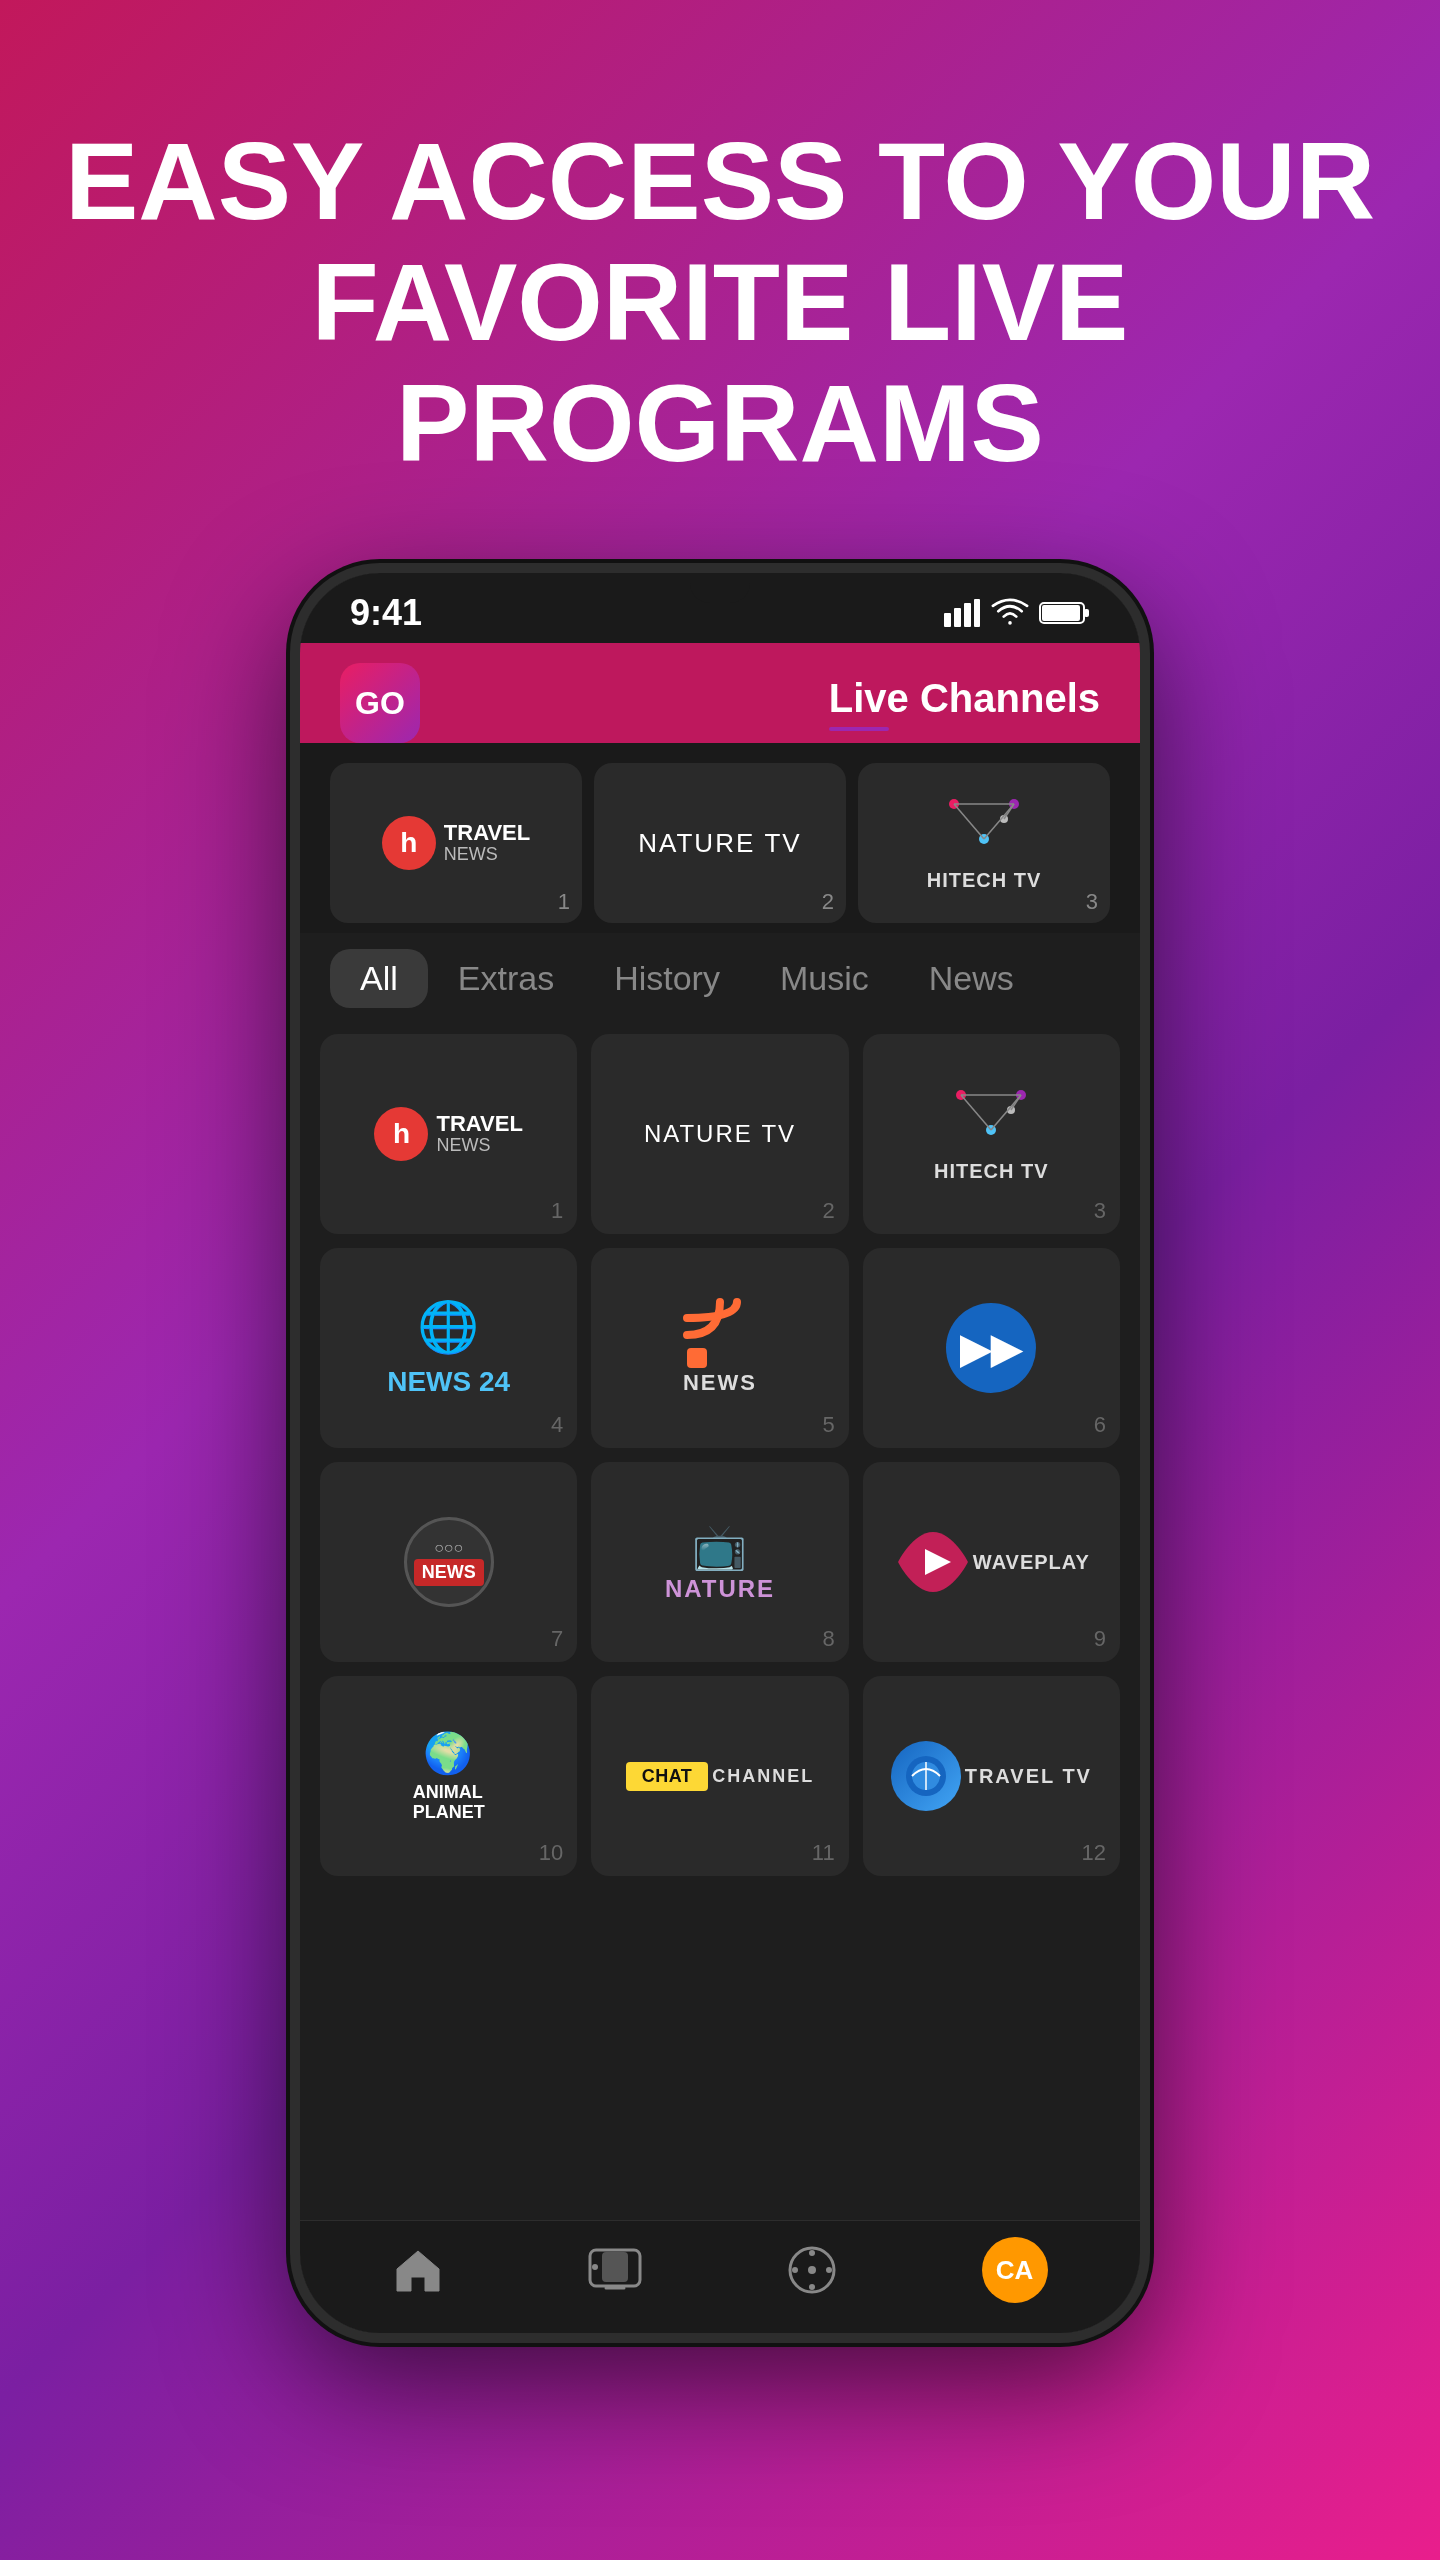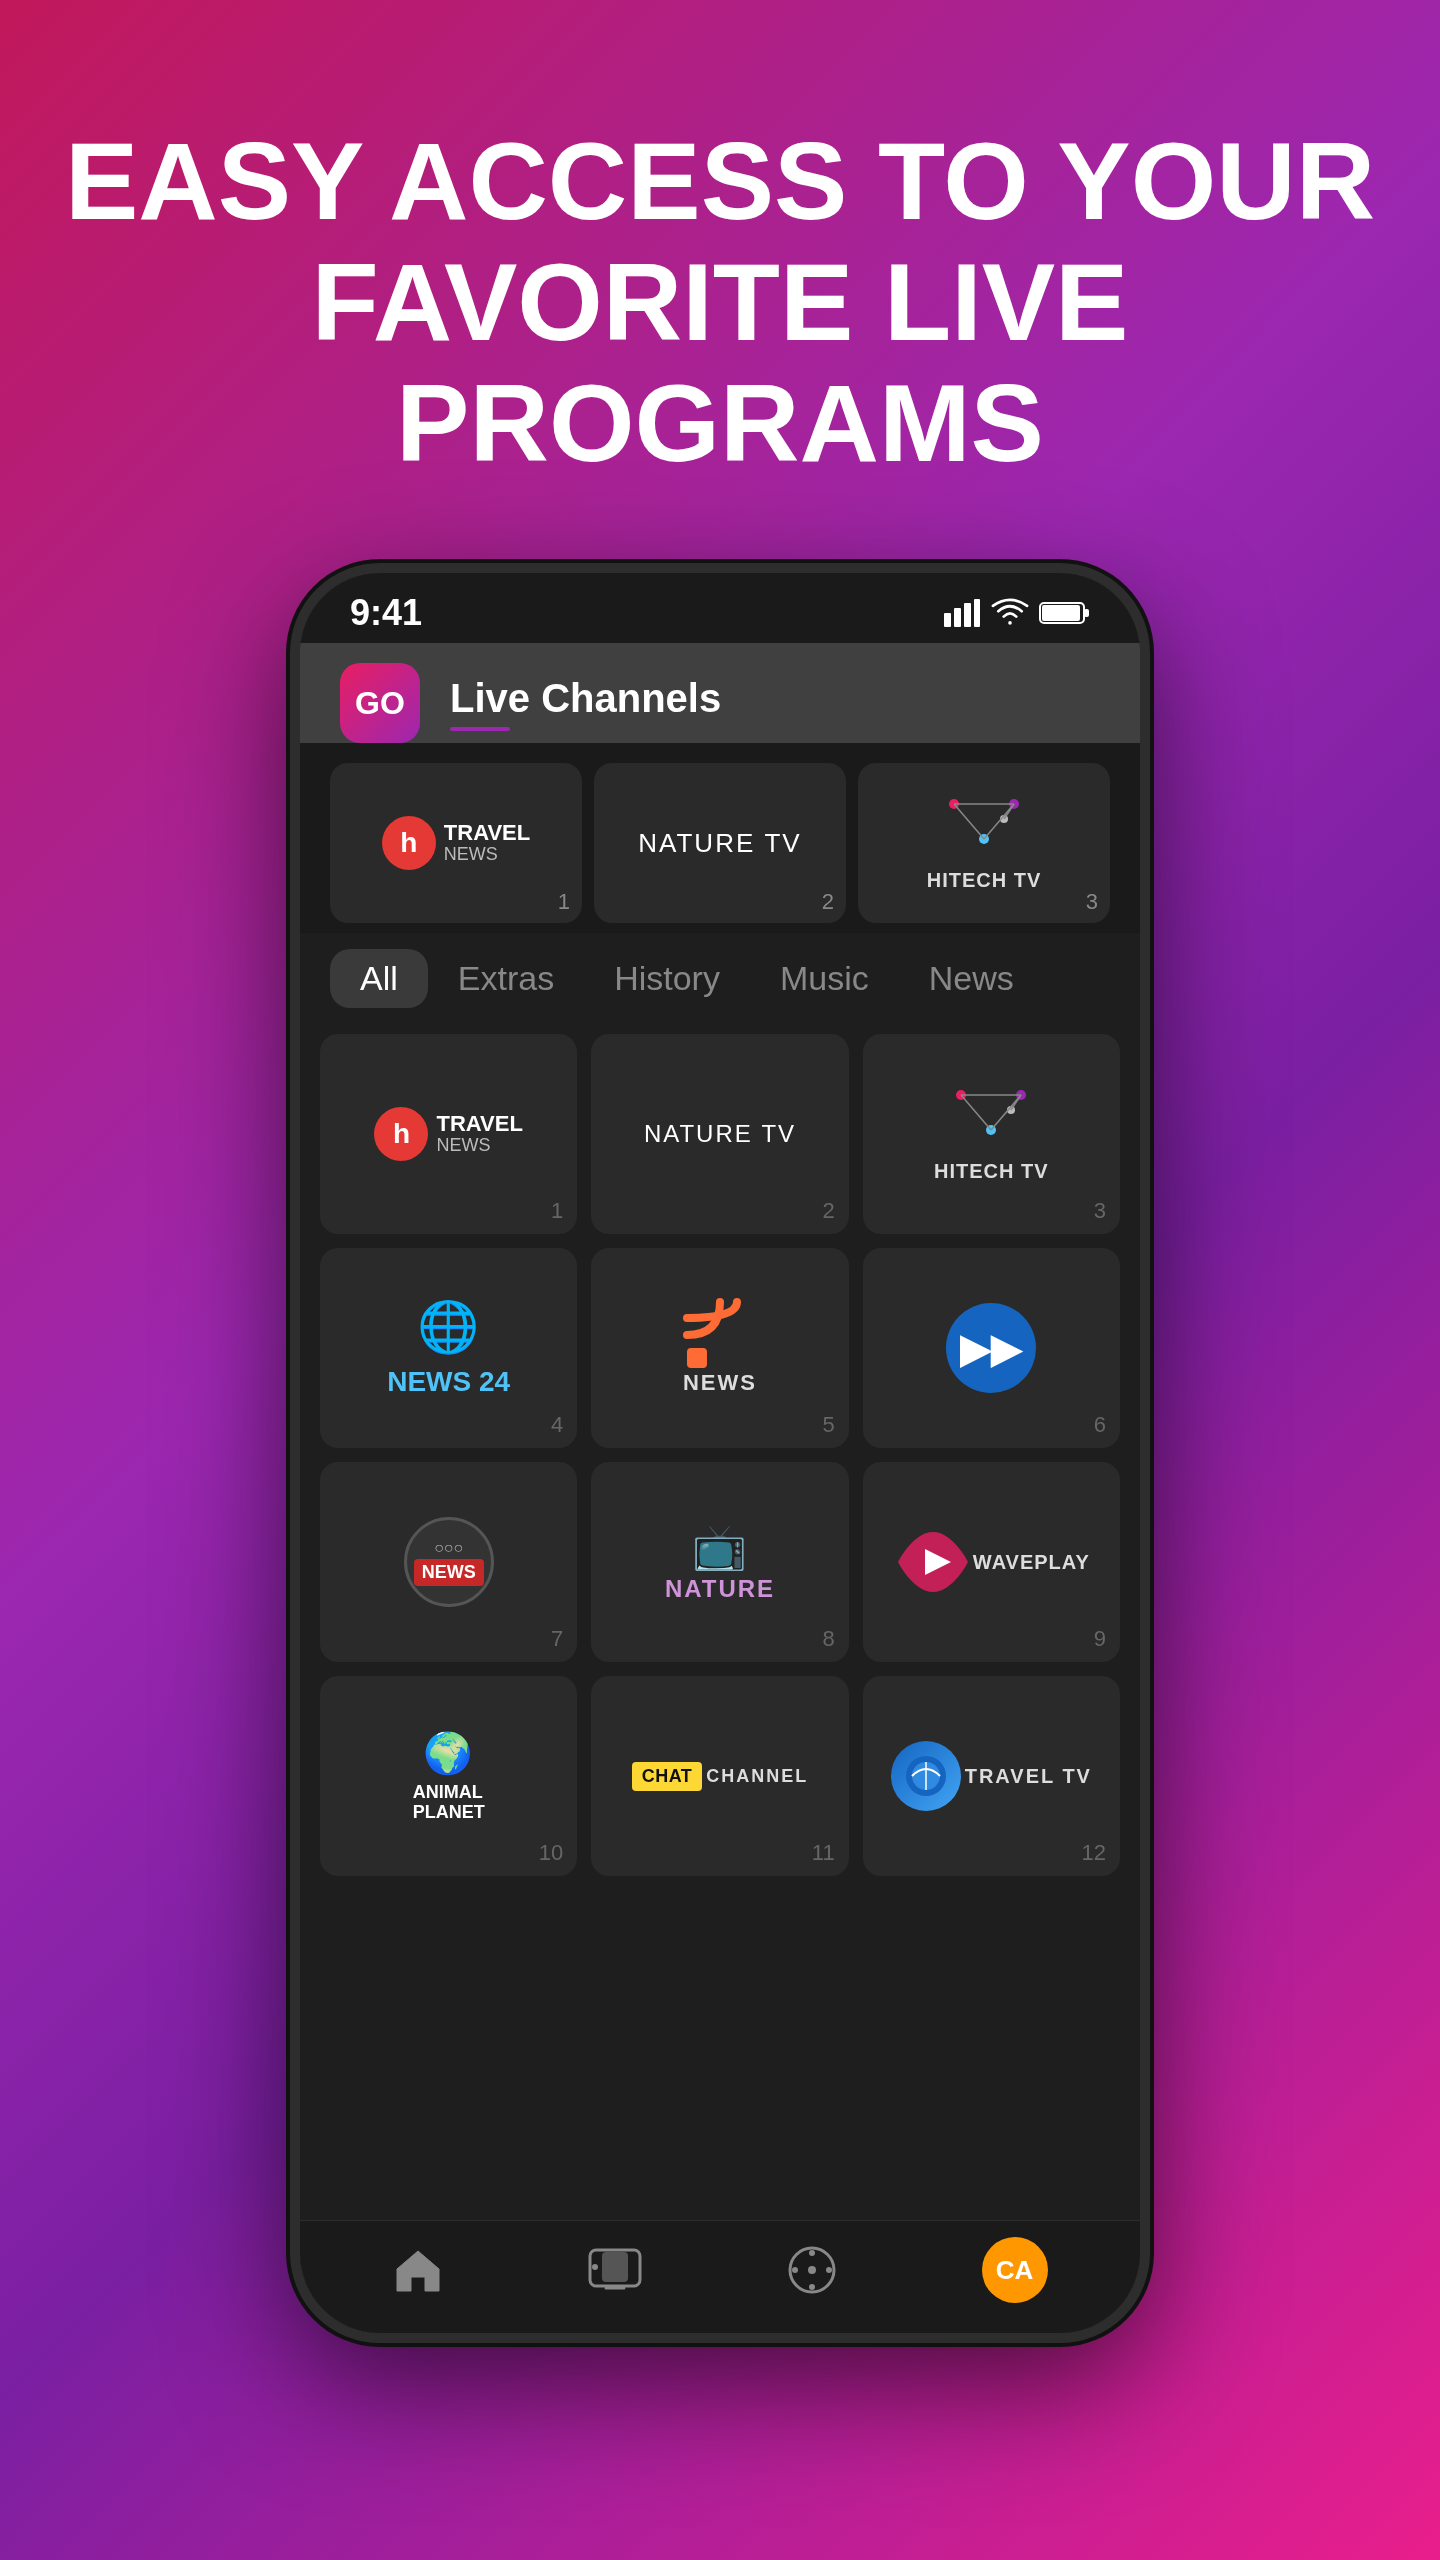--- a/index.html
+++ b/index.html
@@ -68,21 +68,22 @@
       background: #1a1a1a;
       border-radius: 0 0 20px 20px;
       z-index: 10;
     }
 
     
     .app-header {
       display: flex;
       align-items: center;
       padding: 20px 40px 0;
-      background: #404040;
+      background: #be185d;
+      justify-content: space-between;
     }
 
     .go-logo {
       width: 80px;
       height: 80px;
       border-radius: 20px;
       background: linear-gradient(135deg, #e91e63, #9c27b0);
       display: flex;
       align-items: center;
       justify-content: center;
@@ -390,21 +391,21 @@
       flex-direction: column;
       align-items: center;
       gap: 4px;
     }
 
     .chat-badge {
       background: #fdd835;
       color: #111;
       font-size: 18px;
       font-weight: 900;
-      padding: 4px 10px;
+      padding: 4px 16px;
       border-radius: 4px;
       letter-spacing: 0.5px;
     }
 
     .channel-text-label {
       color: #ddd;
       font-size: 18px;
       font-weight: 600;
       letter-spacing: 2px;
     }

